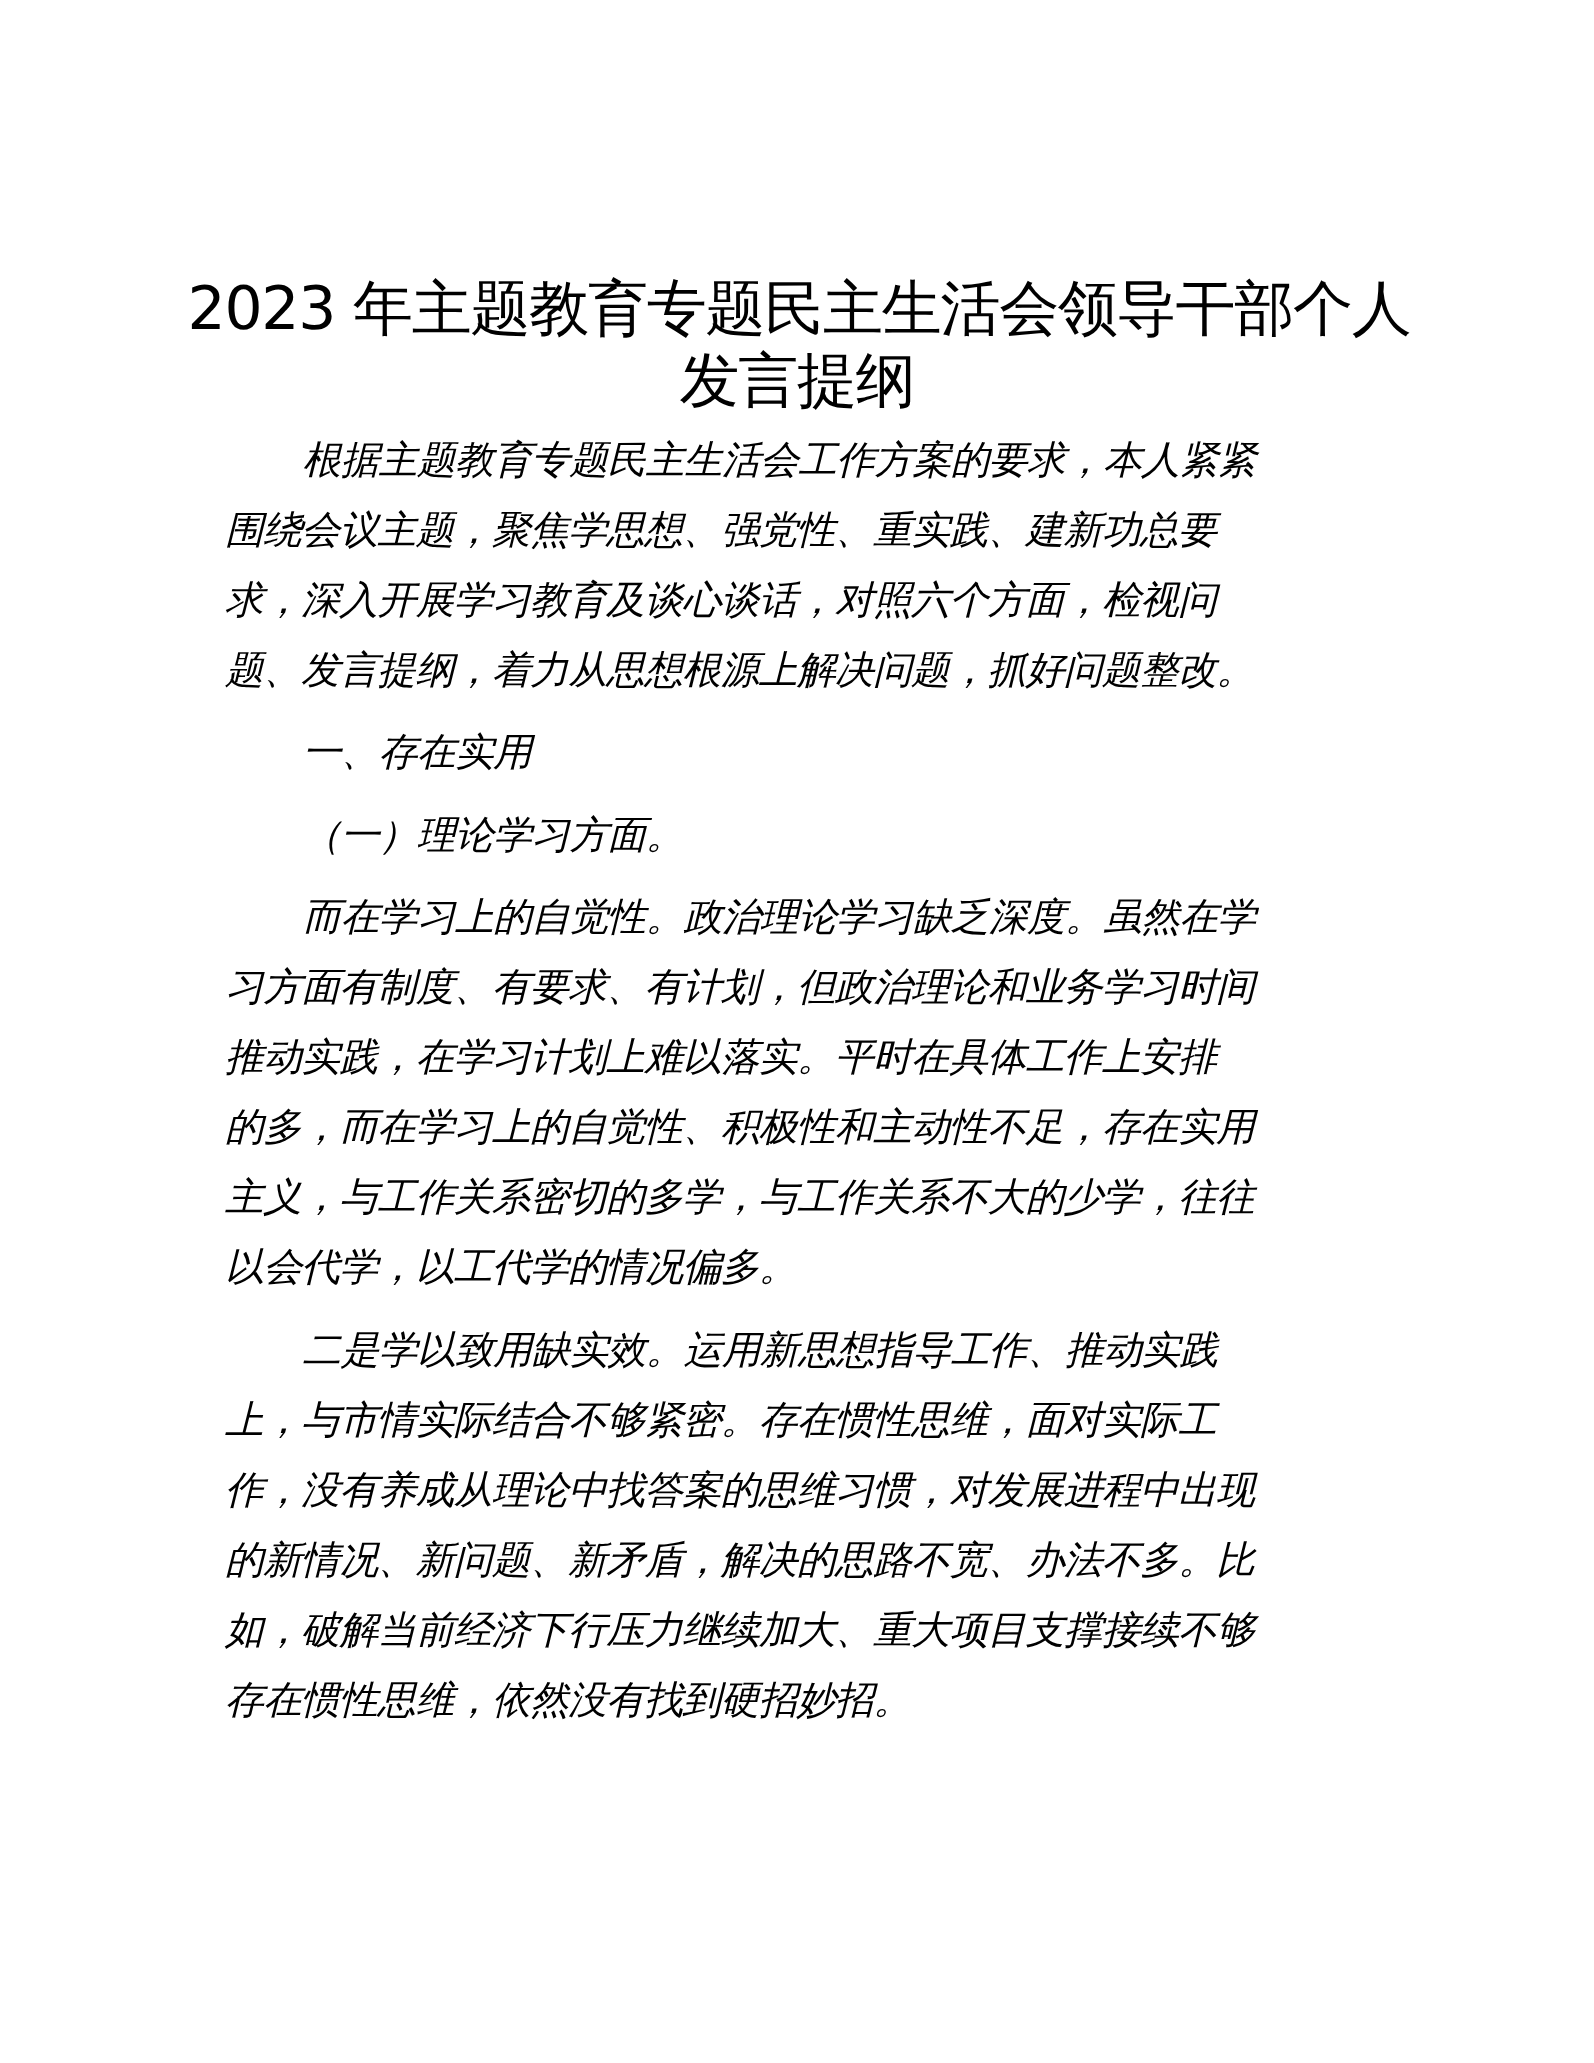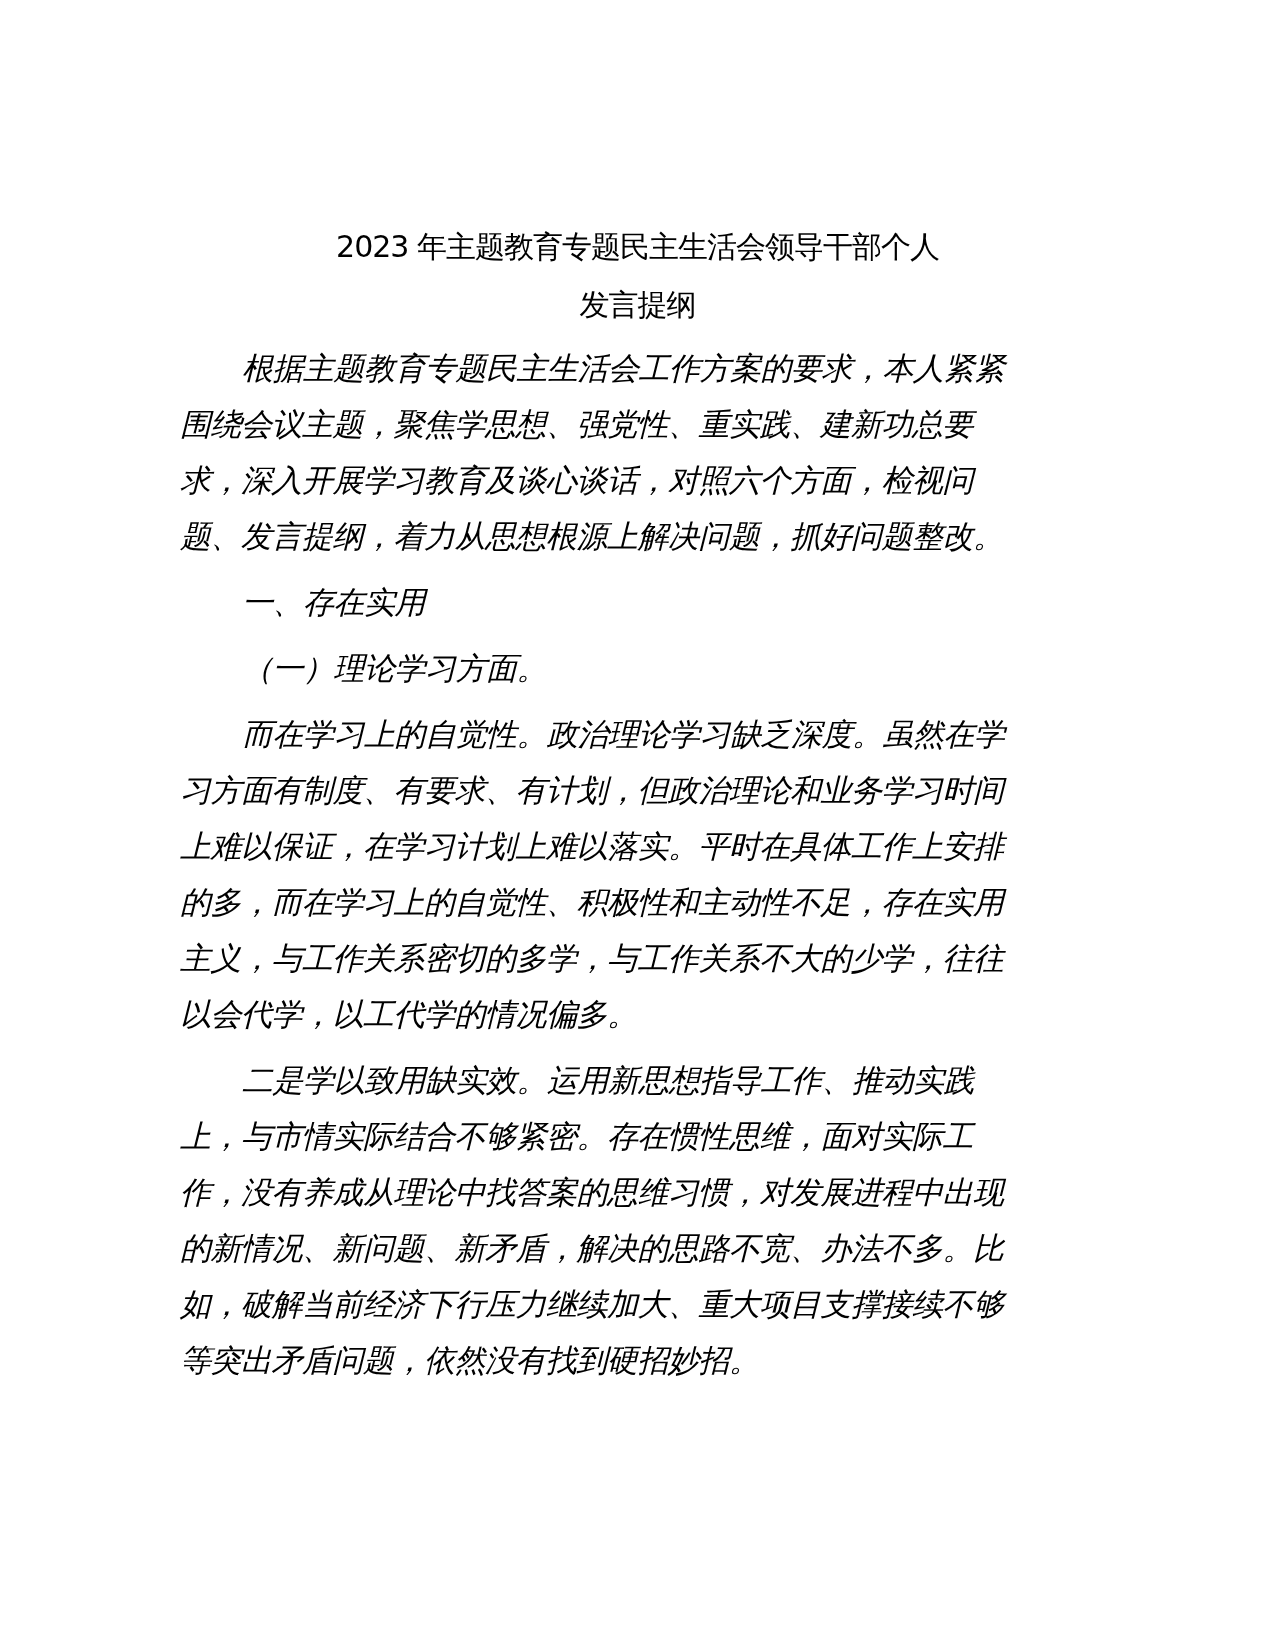--- a/index.html
+++ b/index.html
@@ -22,21 +22,21 @@
       width: 1275px;
       height: 1650px;
       background: #ffffff;
     }
     .title {
       position: absolute;
       left: 150px;
       width: 975px;
       top: 218px;
       text-align: center;
-      font-size: 30px;
+      font-size: 48px;
       line-height: 58px;
       letter-spacing: -1px;
       font-weight: normal;
       margin: 0;
     }
     .title .line {
       display: block;
       white-space: nowrap;
     }
     .body-text {
@@ -87,29 +87,29 @@
       <span class="line indent">一、存在实用</span>
     </p>
 
     <p class="para gap-after">
       <span class="line indent">（一）理论学习方面。</span>
     </p>
 
     <p class="para gap-after">
       <span class="line indent">而在学习上的自觉性。政治理论学习缺乏深度。虽然在学</span>
       <span class="line">习方面有制度、有要求、有计划，但政治理论和业务学习时间</span>
-      <span class="line">上难以保证，在学习计划上难以落实。平时在具体工作上安排</span>
+      <span class="line">推动实践，在学习计划上难以落实。平时在具体工作上安排</span>
       <span class="line">的多，而在学习上的自觉性、积极性和主动性不足，存在实用</span>
       <span class="line">主义，与工作关系密切的多学，与工作关系不大的少学，往往</span>
       <span class="line">以会代学，以工代学的情况偏多。</span>
     </p>
 
     <p class="para">
       <span class="line indent">二是学以致用缺实效。运用新思想指导工作、推动实践</span>
       <span class="line">上，与市情实际结合不够紧密。存在惯性思维，面对实际工</span>
       <span class="line">作，没有养成从理论中找答案的思维习惯，对发展进程中出现</span>
       <span class="line">的新情况、新问题、新矛盾，解决的思路不宽、办法不多。比</span>
       <span class="line">如，破解当前经济下行压力继续加大、重大项目支撑接续不够</span>
-      <span class="line">等突出矛盾问题，依然没有找到硬招妙招。</span>
+      <span class="line">存在惯性思维，依然没有找到硬招妙招。</span>
     </p>
 
   </div>
 </div>
 
 </body></html>

